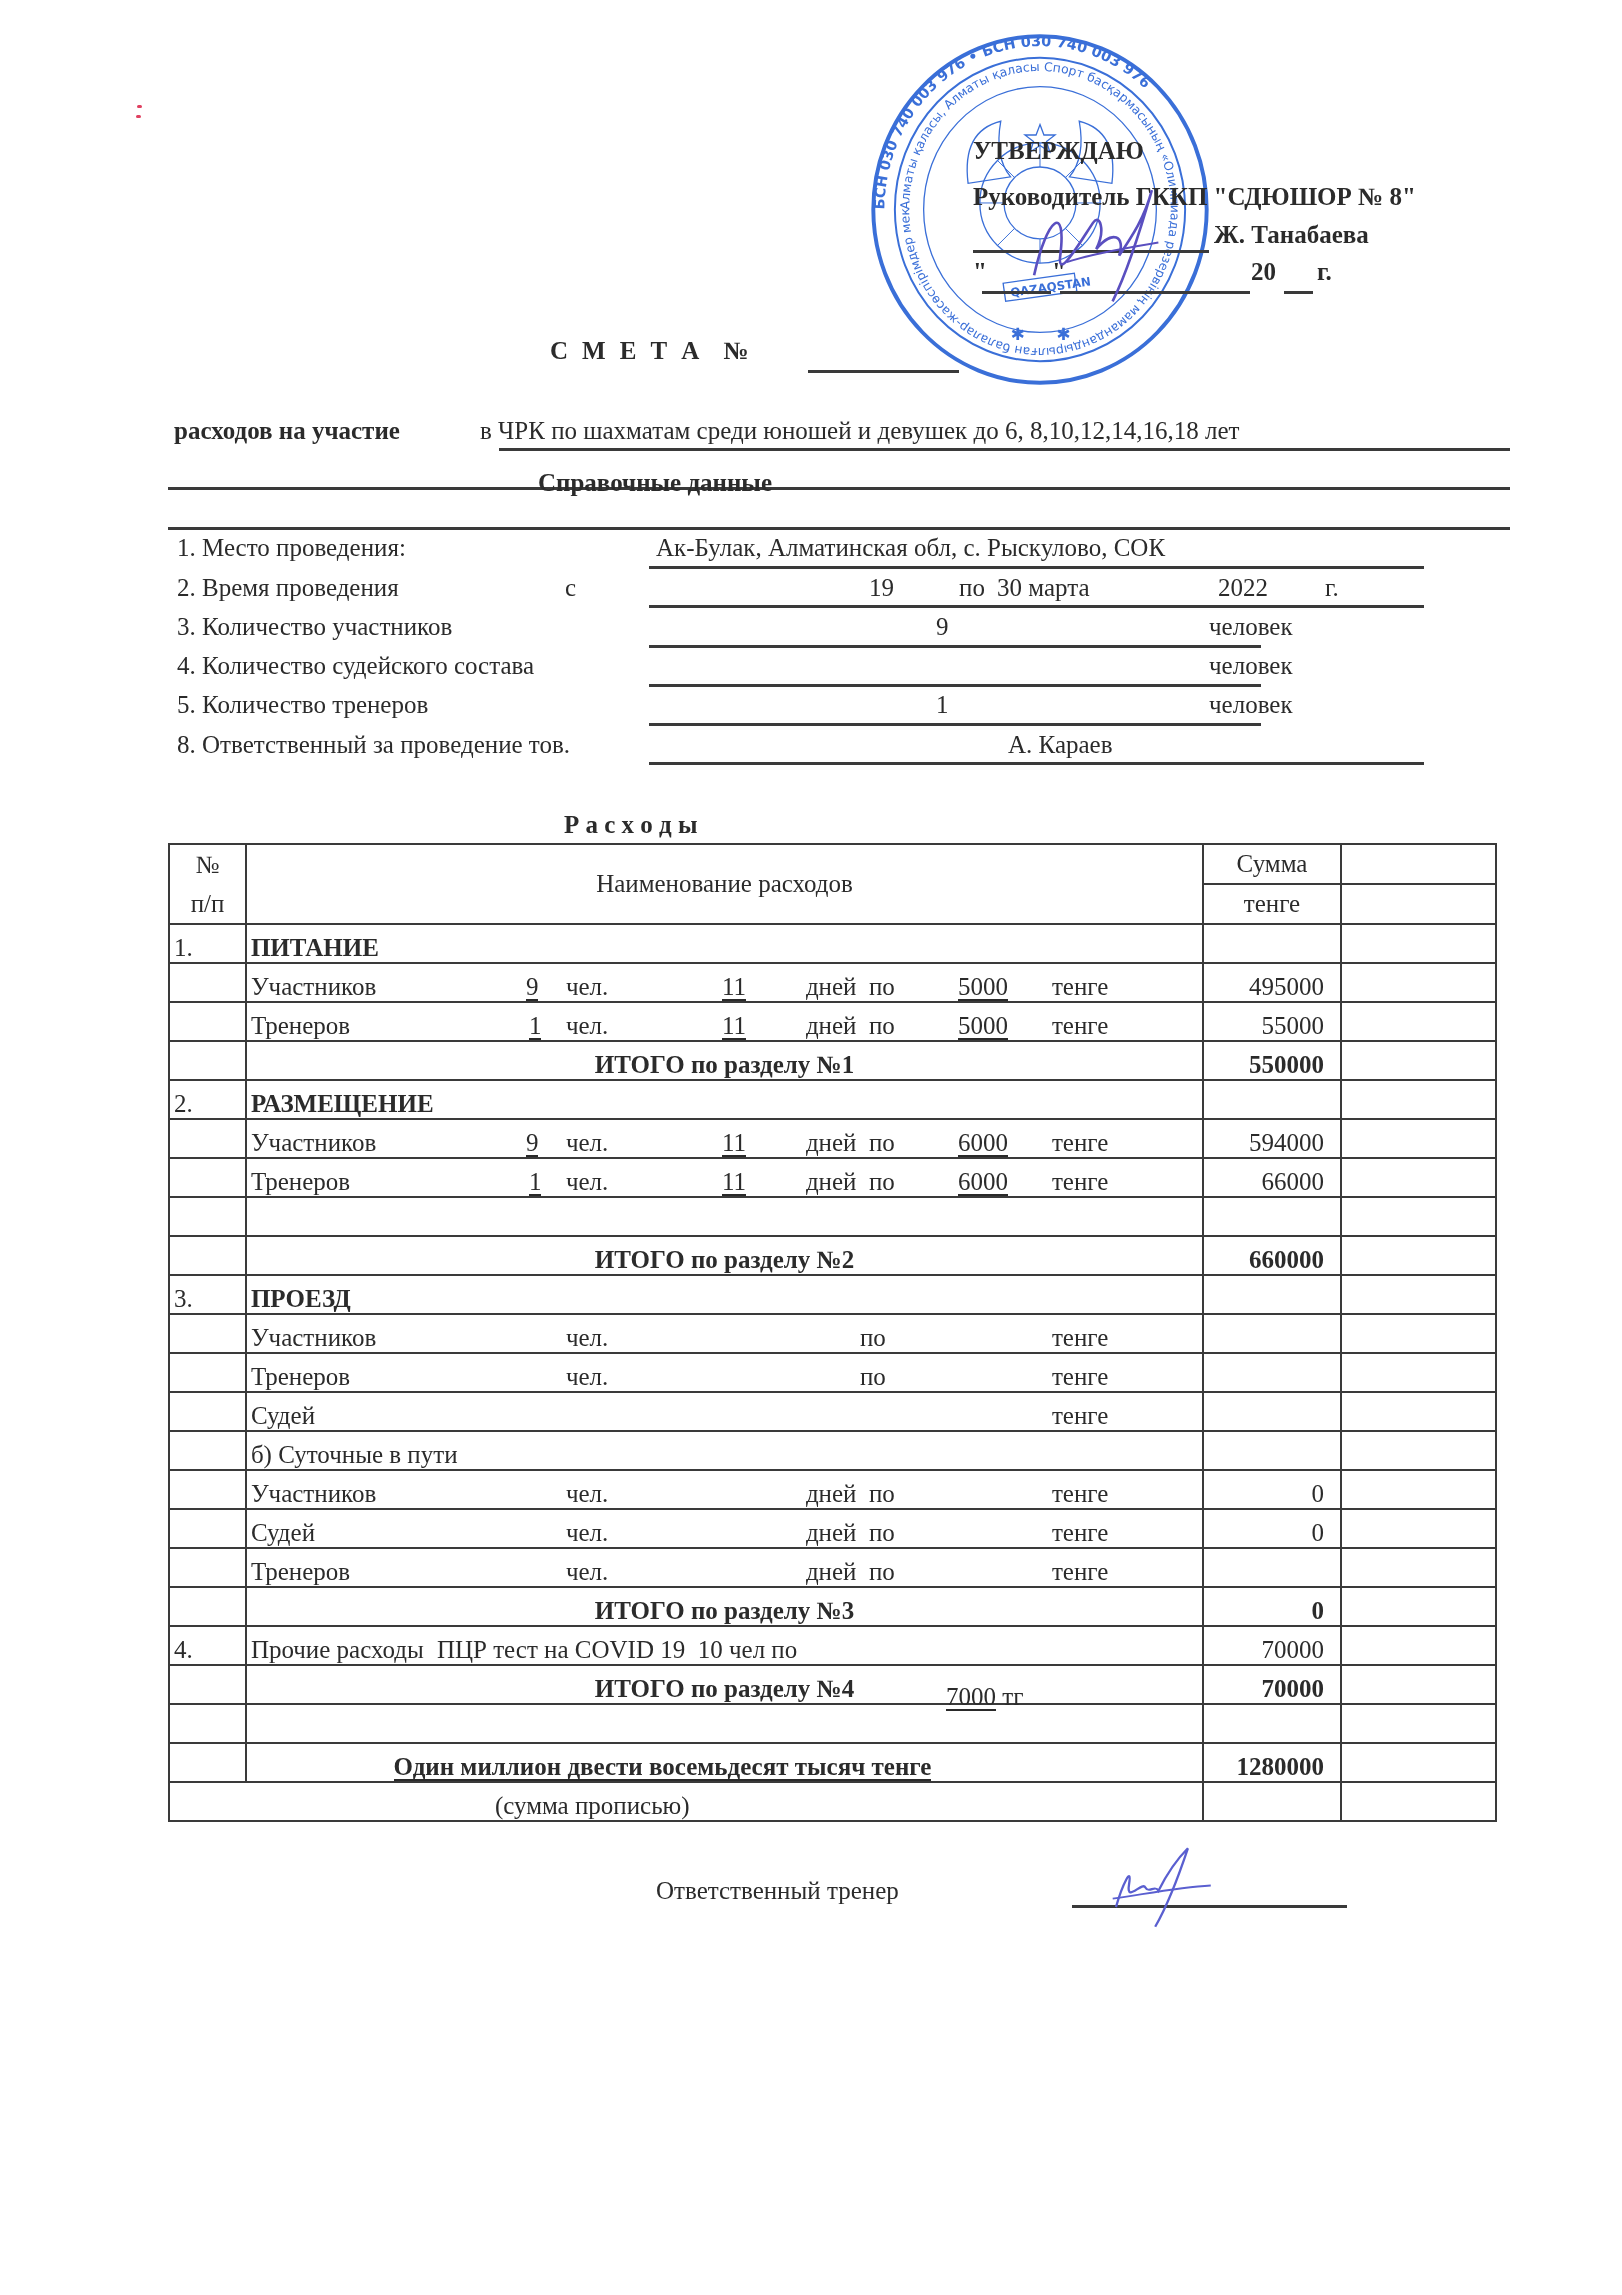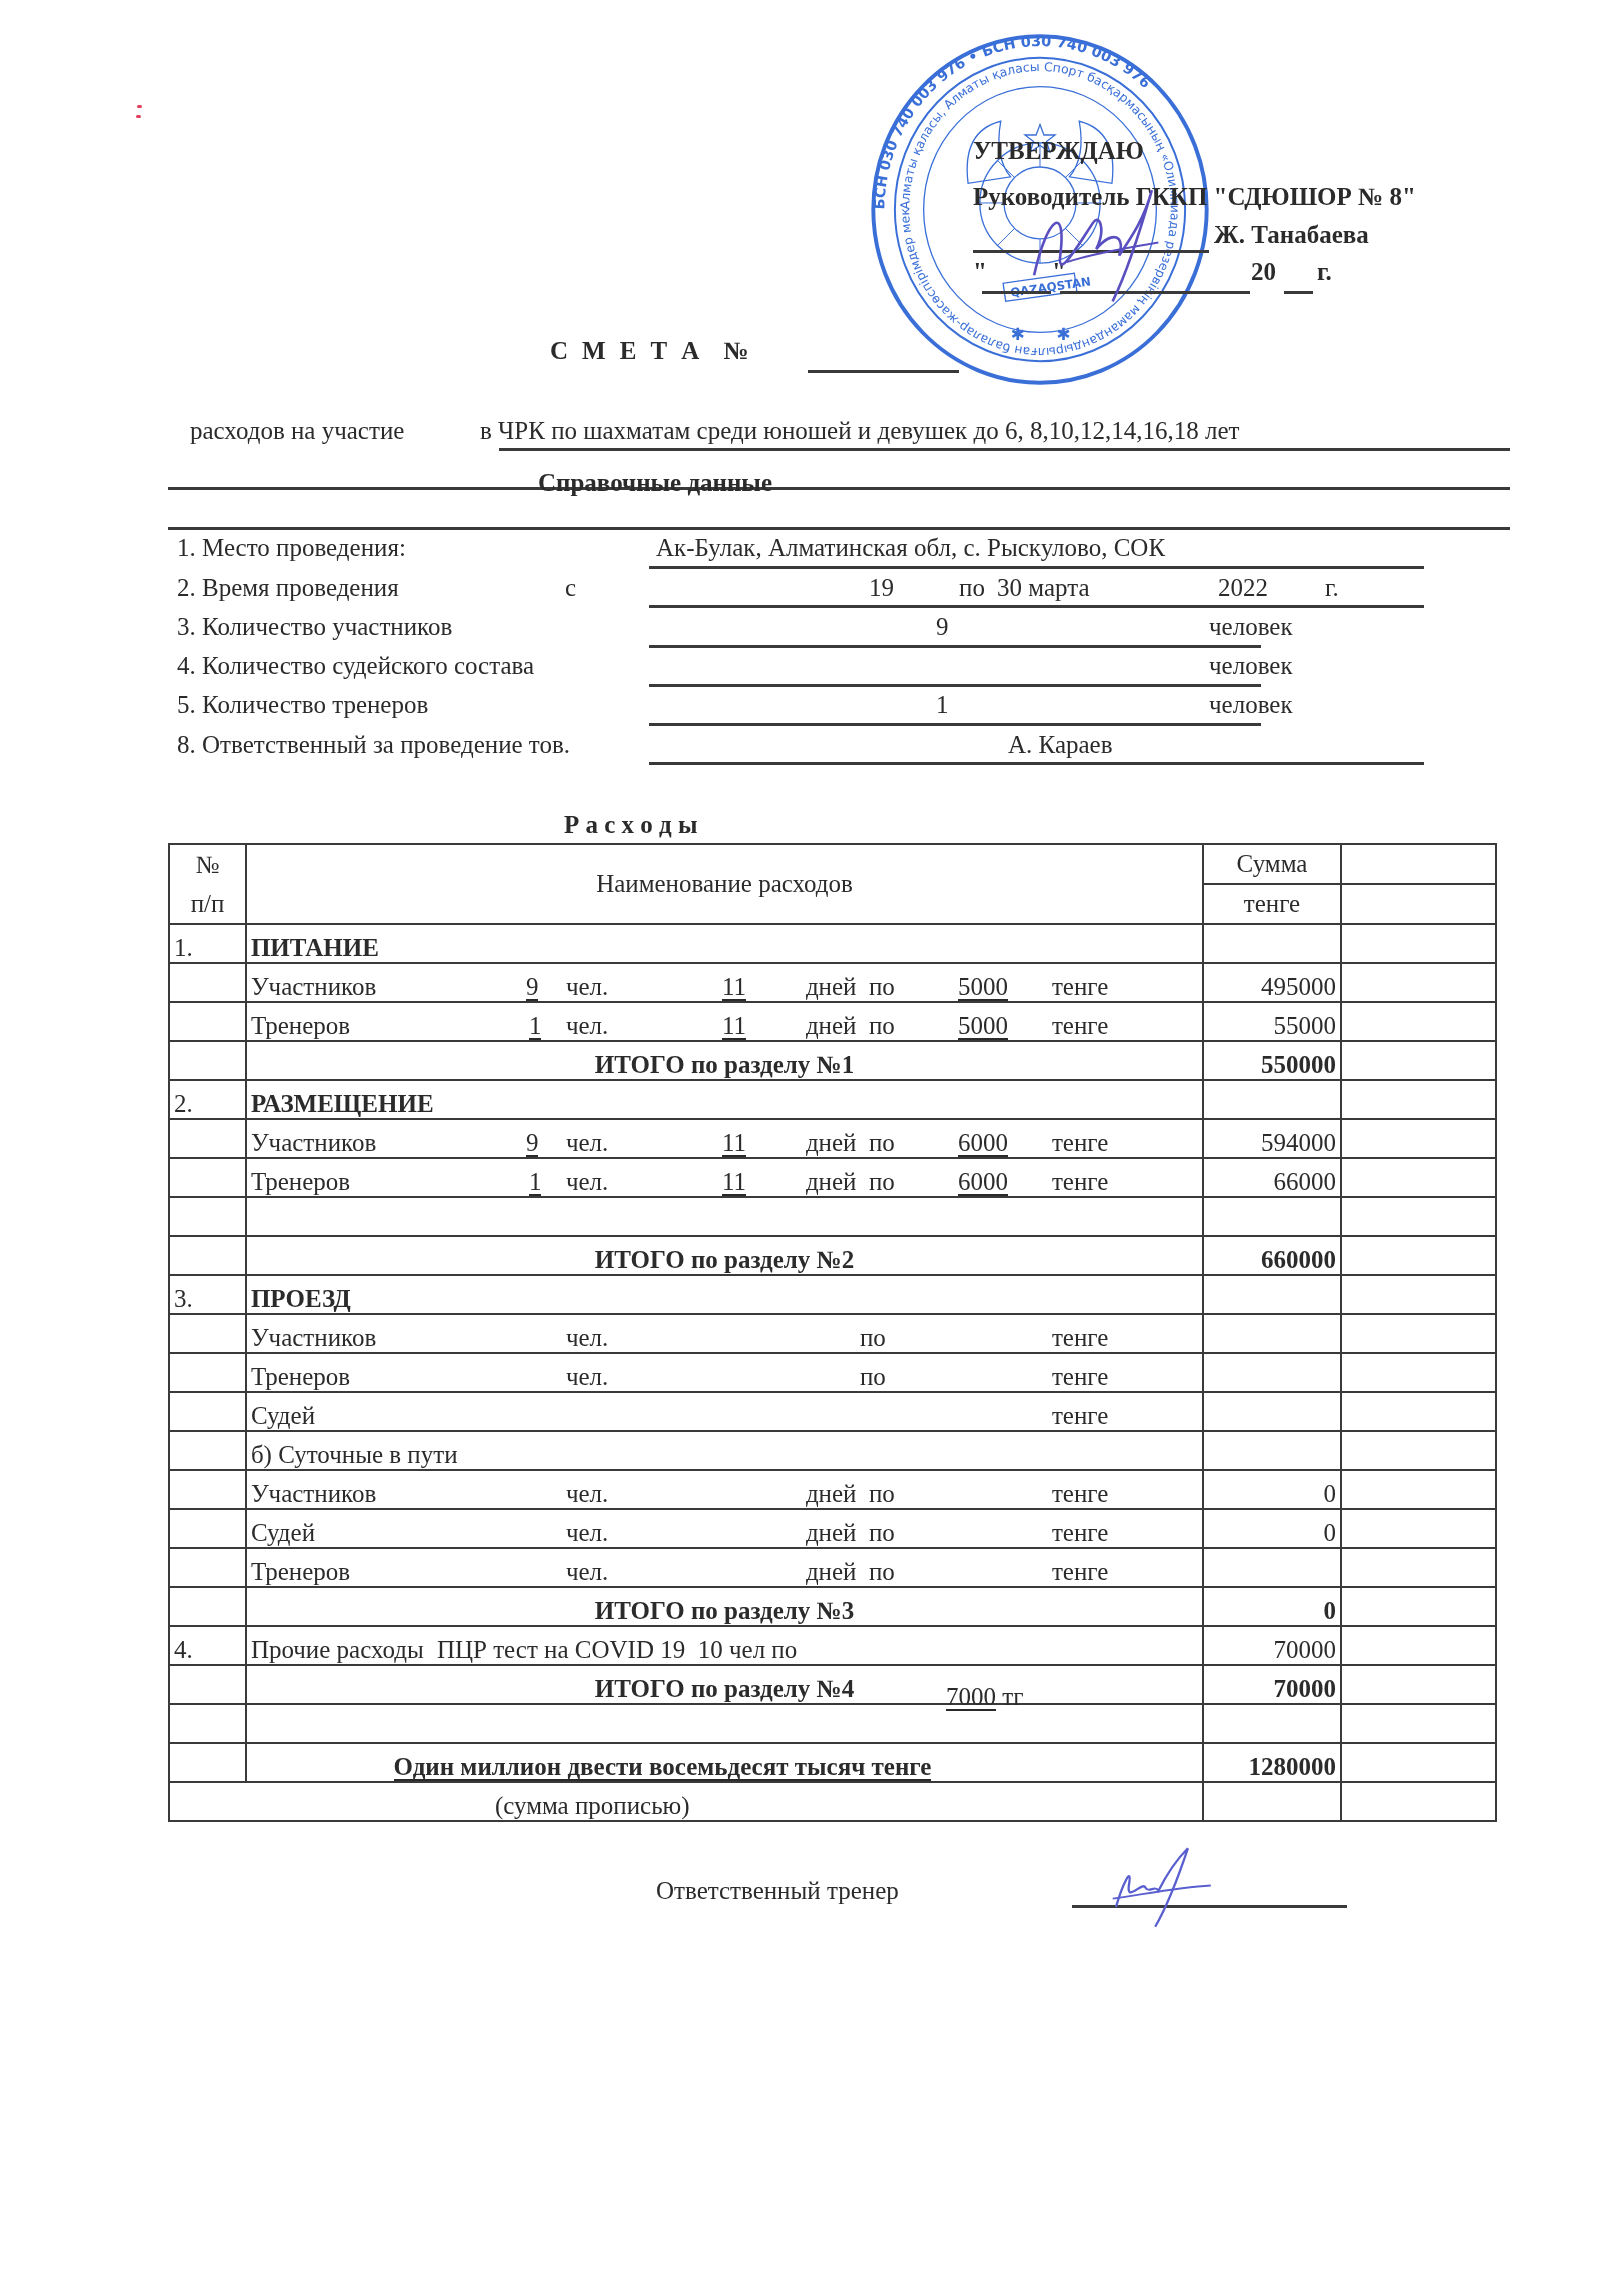--- a/index.html
+++ b/index.html
@@ -20,21 +20,21 @@
   
   .sig svg { width: 100%; height: 100%; }
 
   
   .tbl { position: absolute; left: 168px; top: 843px; width: 1327px; border-collapse: collapse; table-layout: fixed; }
   .tbl td { border: 2.6px solid #3a3a3a; font-size: 25px; height: 39px; padding: 0 3.9px; vertical-align: bottom; white-space: nowrap; }
   .tbl col.c1 { width: 77px; }
   .tbl col.c2 { width: 957px; }
   .tbl col.c3 { width: 138px; }
   .tbl col.c4 { width: 155px; }
-  .tbl .num { text-align: right; padding-right: 4px; }
+  .tbl .num { text-align: right; padding-right: 16px; }
   .tbl .center { text-align: center; }
   .tbl .hdr td { vertical-align: middle; }
   .u { border-bottom: 2.6px solid #2a2a2a; display: inline-block; line-height: 25px; }
   .desc { position: relative; display: block; height: 35px; }
   .desc span { position: absolute; bottom: 0; }
 </style>
 </head>
 <body>
 
 <div class="abs" style="left:137px;top:105px;width:5.2px;height:3.3px;background:#e04060;border-radius:2px;"></div>
@@ -93,21 +93,21 @@
 <div class="abs sig" style="left:1021px;top:177px;width:157px;height:131px;">
   <svg viewBox="0 0 240 200">
     <path d="M20,150 C40,60 70,40 60,120 C55,160 90,100 110,70 C120,55 130,80 115,110 C140,80 160,90 150,120 C170,90 190,60 200,20 C180,90 160,150 140,190" fill="none" stroke="#5a4fc0" stroke-width="4"></path>
     <path d="M70,130 C100,120 150,110 210,100" fill="none" stroke="#5a4fc0" stroke-width="3"></path>
   </svg>
 </div>
 
 <div class="abs b" style="left:550px;top:337px;font-size:25px;letter-spacing:3.9px;white-space:pre;">С М Е Т А  №</div>
 <div class="abs" style="left:808px;top:370px;width:151px;height:3.3px;background:#3a3a3a;"></div>
 
-<div class="abs t36" style="left:190px;top:416px;">расходов на участие</div>
+<div class="abs t36" style="left:174px;top:416px;font-weight:bold;">расходов на участие</div>
 <div class="abs t36" style="left:480px;top:416px;">в ЧРК по  шахматам среди юношей и девушек до 6, 8,10,12,14,16,18 лет</div>
 <div class="line" style="left:499px;top:448px;width:1011px;"></div>
 <div class="line" style="left:168px;top:487px;width:1342px;"></div>
 
 <div class="abs b t36" style="left:538px;top:468px;">Справочные данные</div>
 <div class="line" style="left:168px;top:527px;width:1342px;"></div>
 
 <div class="abs t36" style="left:177px;top:533px;">1. Место проведения:</div>
 <div class="abs t36" style="left:656px;top:533px;">Ак-Булак, Алматинская обл, с. Рыскулово, СОК</div>
 <div class="line" style="left:649px;top:566px;width:775px;"></div>

